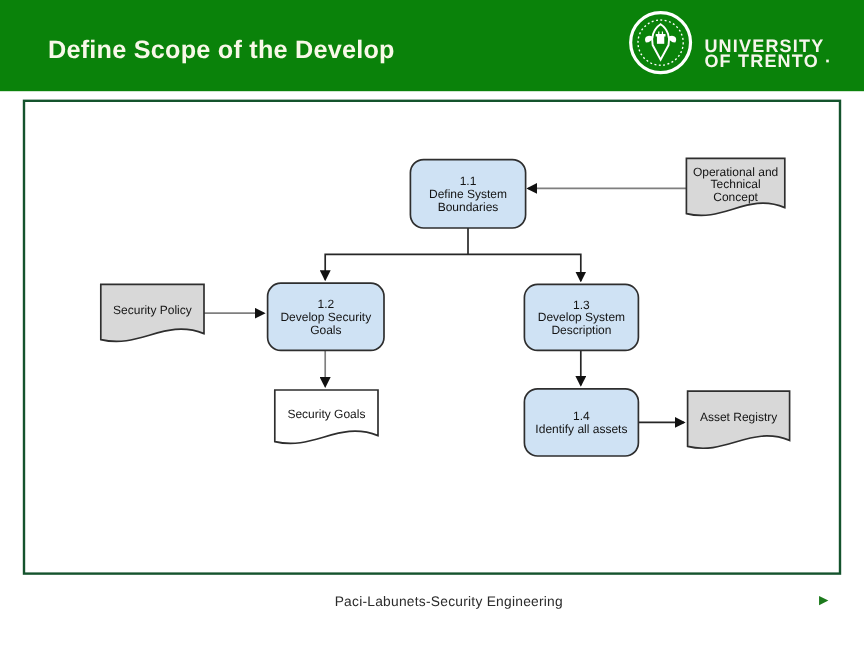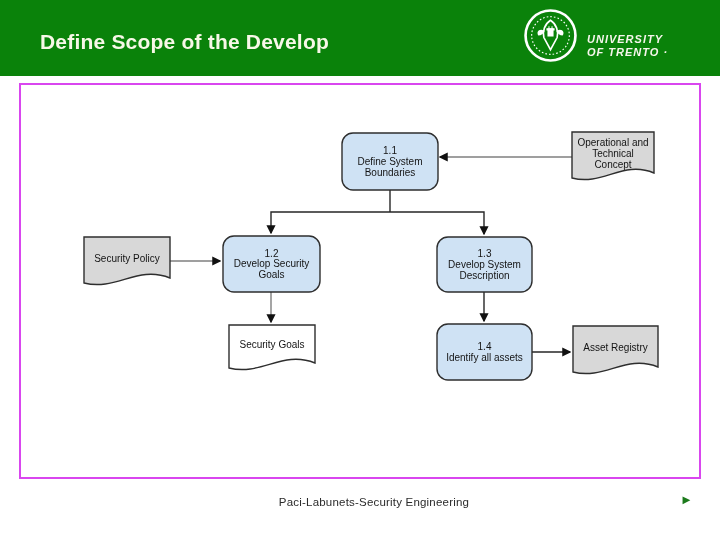--- a/index.html
+++ b/index.html
@@ -16,25 +16,25 @@
     position:absolute;left:40px;top:30px;
     font-size:21px;font-weight:bold;color:#f8f8e8;letter-spacing:.2px;
     white-space:nowrap;
   }
   .logo{
     position:absolute;left:523px;top:8px;display:flex;gap:9px;align-items:flex-start;
   }
   .seal{width:55px;height:55px;display:block;}
   .logo-text{
     padding-top:25px;color:#f6f6ec;font-weight:bold;
-    font-size:11px;line-height:12.5px;letter-spacing:1px;white-space:nowrap;font-style:italic;
+    font-size:15px;line-height:12.5px;letter-spacing:1px;white-space:nowrap;
   }
   .diagram-canvas{
     position:absolute;left:19px;top:83px;width:682px;height:396px;
-    border:2px solid #d946ef;background:#fff;box-sizing:border-box;
+    border:2px solid #14532d;background:#fff;box-sizing:border-box;
   }
   .diagram-canvas svg{display:block;width:100%;height:100%;}
   .footer-text{
     position:absolute;left:14px;top:496px;width:720px;text-align:center;
     font-size:11.5px;color:#2b2b2b;letter-spacing:.2px;
   }
   .next-arrow{
     position:absolute;left:680px;top:493px;
     color:#1c7a1c;font-size:13px;line-height:13px;cursor:pointer;user-select:none;
   }

